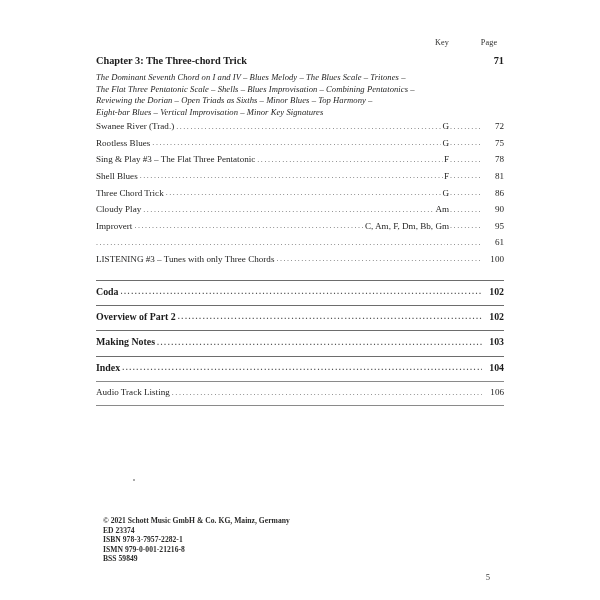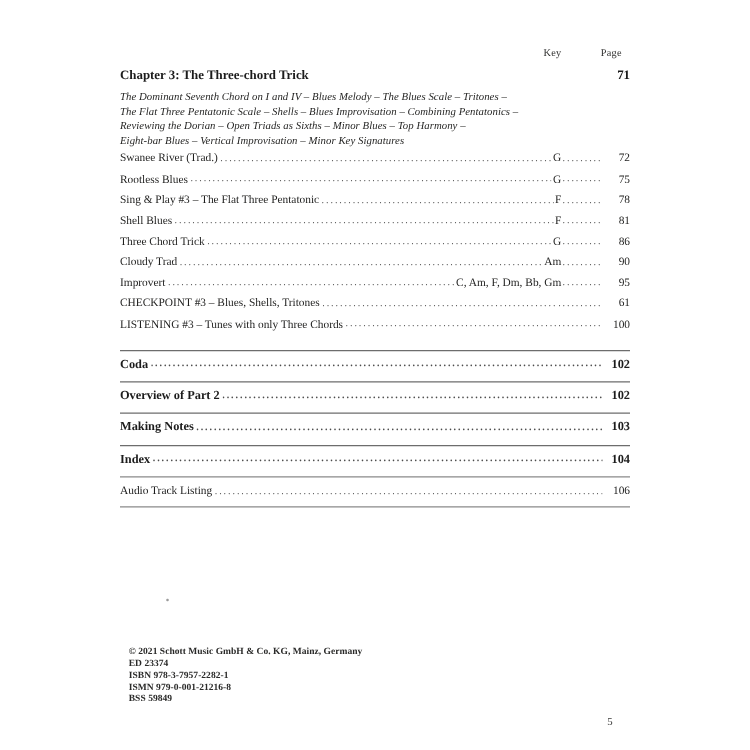--- a/index.html
+++ b/index.html
@@ -262,35 +262,34 @@
           <span class="pagecell">81</span>
         </div>
         <div class="row entry">
           <span class="title">Three Chord Trick</span>
           <span class="leader">............................................................................................................................................</span>
           <span class="keycell">G</span>
           <span class="leader2">.........</span>
           <span class="pagecell">86</span>
         </div>
         <div class="row entry">
-          <span class="title">Cloudy Trad</span>
+          <span class="title">Cloudy Play</span>
           <span class="leader">............................................................................................................................................</span>
           <span class="keycell">Am</span>
           <span class="leader2">.........</span>
           <span class="pagecell">90</span>
         </div>
         <div class="row entry">
           <span class="title">Improvert</span>
           <span class="leader">............................................................................................................................................</span>
           <span class="keycell">C, Am, F, Dm, Bb, Gm</span>
           <span class="leader2">.........</span>
           <span class="pagecell">95</span>
         </div>
         <div class="row entry">
-          <span class="title">CHECKPOINT #3 – Blues, Shells, Tritones</span>
           <span class="leader">............................................................................................................................................</span>
           <span class="keycell"></span>
           <span class="leader2">..........</span>
           <span class="pagecell">61</span>
         </div>
         <div class="row entry">
           <span class="title">LISTENING #3 – Tunes with only Three Chords</span>
           <span class="leader">............................................................................................................................................</span>
           <span class="keycell"></span>
           <span class="leader2">..........</span>

